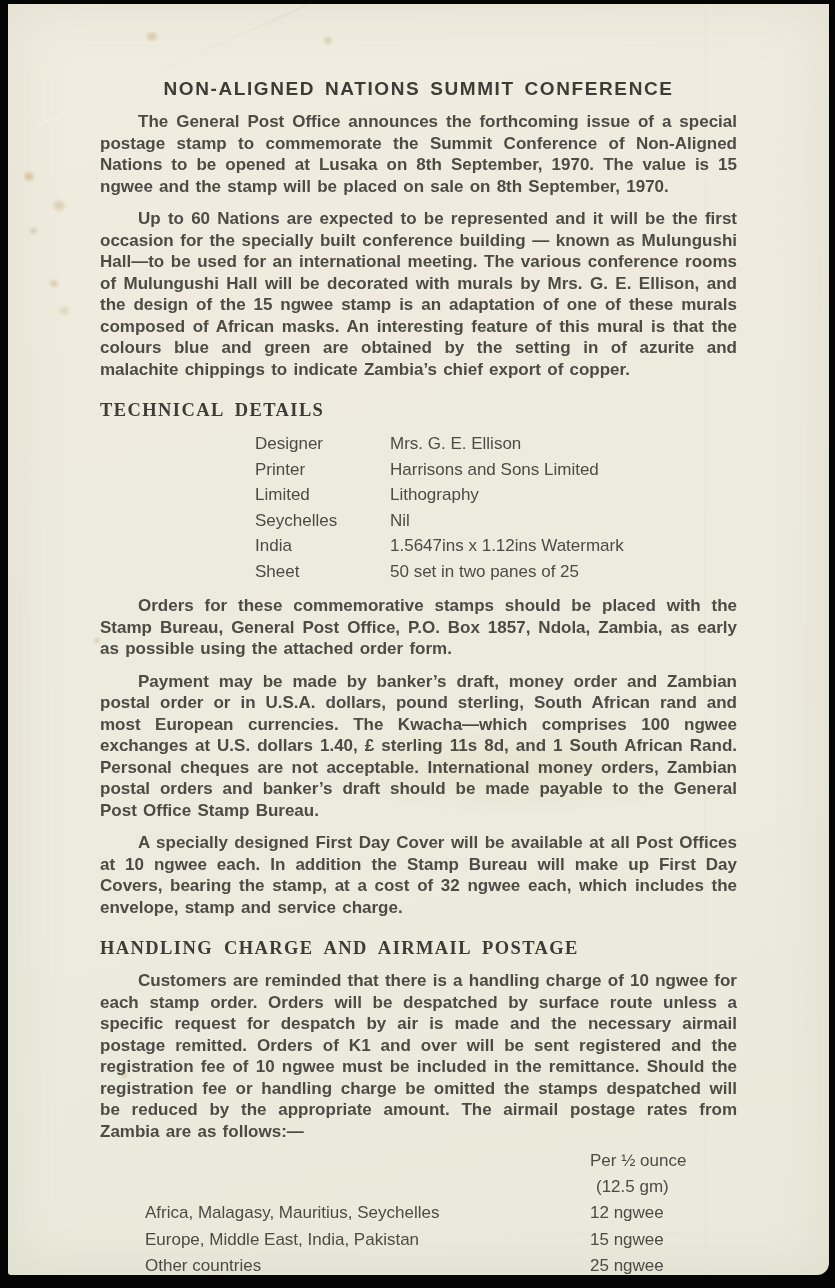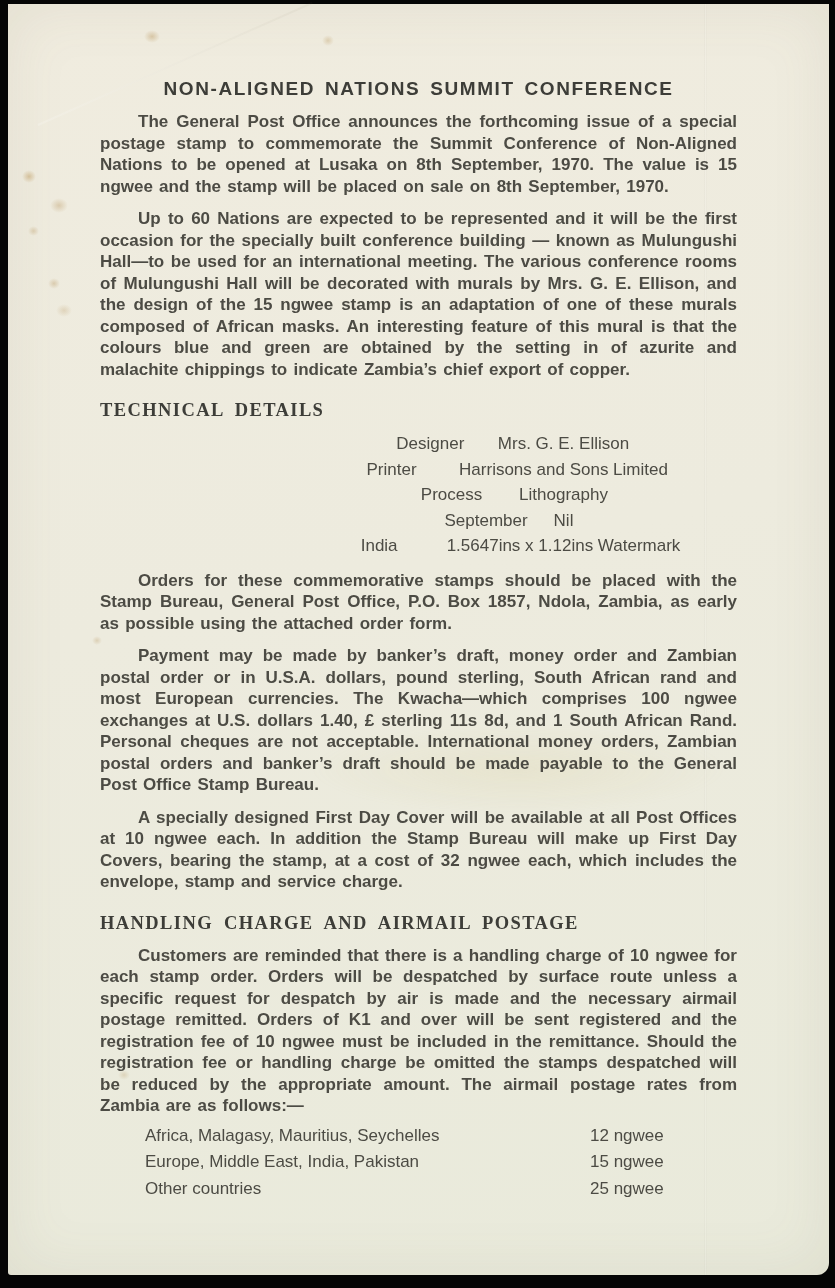--- a/index.html
+++ b/index.html
@@ -43,21 +43,21 @@
   }
   h2.section {
     font-size:18.5px;
     font-weight:bold;
     letter-spacing:1.4px;
     word-spacing:5px;
     color:#3d3d38;
     margin:20px 0 4px 0;
     font-family:Liberation Serif, serif;
   }
-  .tech-table { margin:10px 0 4px 155px; font-size:17px;text-align:center; }
+  .tech-table { margin:10px 0 4px 155px; font-size:17px; }
   .tech-row { line-height:25.5px; white-space:nowrap; }
   .tech-label { display:inline-block; width:135px; }
   .rates { margin-top:6px; font-size:17px; }
   .rates-unit { margin-left:490px; line-height:26px; }
   .rates-unit .u2 { padding-left:6px; }
   .rate-row { display:flex; line-height:26.5px;gap:8px; }
   .rate-dest { margin-left:45px; flex:1; }
   .rate-value { width:147px; }
   
   .stain { position:absolute; border-radius:50%; pointer-events:none; }
@@ -114,39 +114,46 @@
       <h2 class="section">TECHNICAL DETAILS</h2>
 
       <div class="tech-table">
         <div class="tech-row">
           <span class="tech-label">Designer</span><span class="tech-value">Mrs. G. E. Ellison</span>
         </div>
         <div class="tech-row">
           <span class="tech-label">Printer</span><span class="tech-value">Harrisons and Sons Limited</span>
         </div>
         <div class="tech-row">
-          <span class="tech-label">Process</span><span class="tech-value">Lithography</span>
+          <span class="tech-label">Limited</span><span class="tech-value">Lithography</span>
         </div>
         <div class="tech-row">
-          <span class="tech-label">September</span><span class="tech-value">Nil</span>
+          <span class="tech-label">Seychelles</span><span class="tech-value">Nil</span>
         </div>
         <div class="tech-row">
           <span class="tech-label">India</span><span class="tech-value">1.5647ins x 1.12ins Watermark</span>
+        </div>
+        <div class="tech-row">
+          <span class="tech-label">Sheet</span><span class="tech-value">50 set in two panes of 25</span>
         </div>
       </div>
 
       <p class="body">Orders for these commemorative stamps should be placed with the Stamp Bureau, General Post Office, P.O. Box 1857, Ndola, Zambia, as early as possible using the attached order form.</p>
       <p class="body">Payment may be made by banker’s draft, money order and Zambian postal order or in U.S.A. dollars, pound sterling, South African rand and most European currencies. The Kwacha—which comprises 100 ngwee exchanges at U.S. dollars 1.40, £ sterling 11s 8d, and 1 South African Rand. Personal cheques are not acceptable. International money orders, Zambian postal orders and banker’s draft should be made payable to the General Post Office Stamp Bureau.</p>
       <p class="body">A specially designed First Day Cover will be available at all Post Offices at 10 ngwee each. In addition the Stamp Bureau will make up First Day Covers, bearing the stamp, at a cost of 32 ngwee each, which includes the envelope, stamp and service charge.</p>
 
       <h2 class="section">HANDLING CHARGE AND AIRMAIL POSTAGE</h2>
 
       <p class="body">Customers are reminded that there is a handling charge of 10 ngwee for each stamp order. Orders will be despatched by surface route unless a specific request for despatch by air is made and the necessary airmail postage remitted. Orders of K1 and over will be sent registered and the registration fee of 10 ngwee must be included in the remittance. Should the registration fee or handling charge be omitted the stamps despatched will be reduced by the appropriate amount. The airmail postage rates from Zambia are as follows:—</p>
 
       <div class="rates">
+        <div class="rates-unit">
+          <div class="u1">Per ½ ounce</div>
+          <div class="u2">(12.5 gm)</div>
+        </div>
         <div class="rate-row">
           <span class="rate-dest">Africa, Malagasy, Mauritius, Seychelles</span>
             <span class="rate-value">12 ngwee</span>
         </div>
         <div class="rate-row">
           <span class="rate-dest">Europe, Middle East, India, Pakistan</span>
             <span class="rate-value">15 ngwee</span>
         </div>
         <div class="rate-row">
           <span class="rate-dest">Other countries</span>

